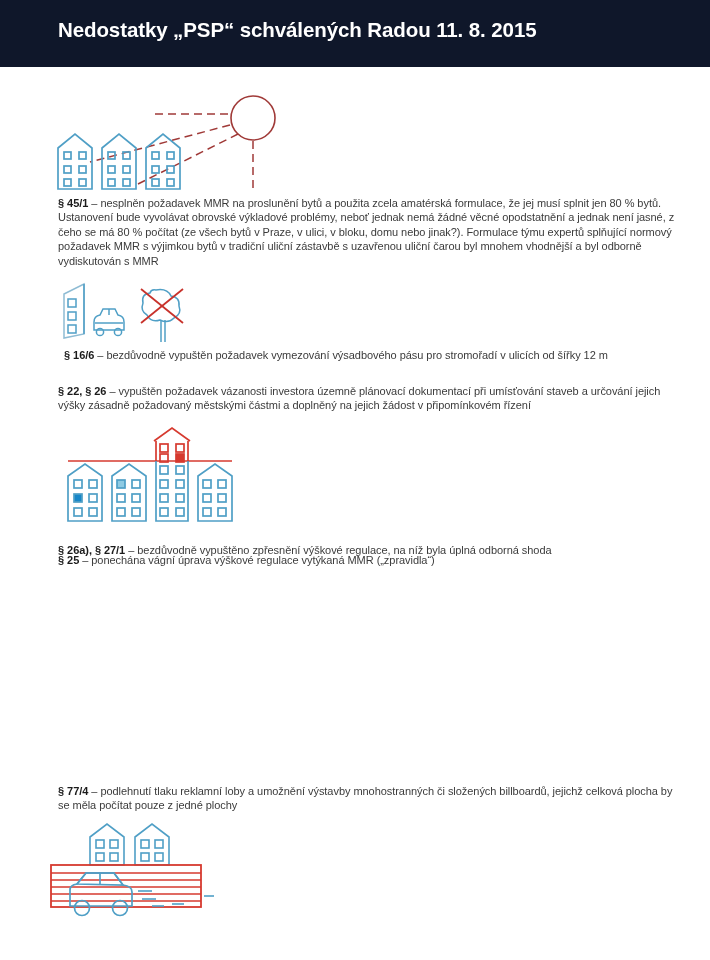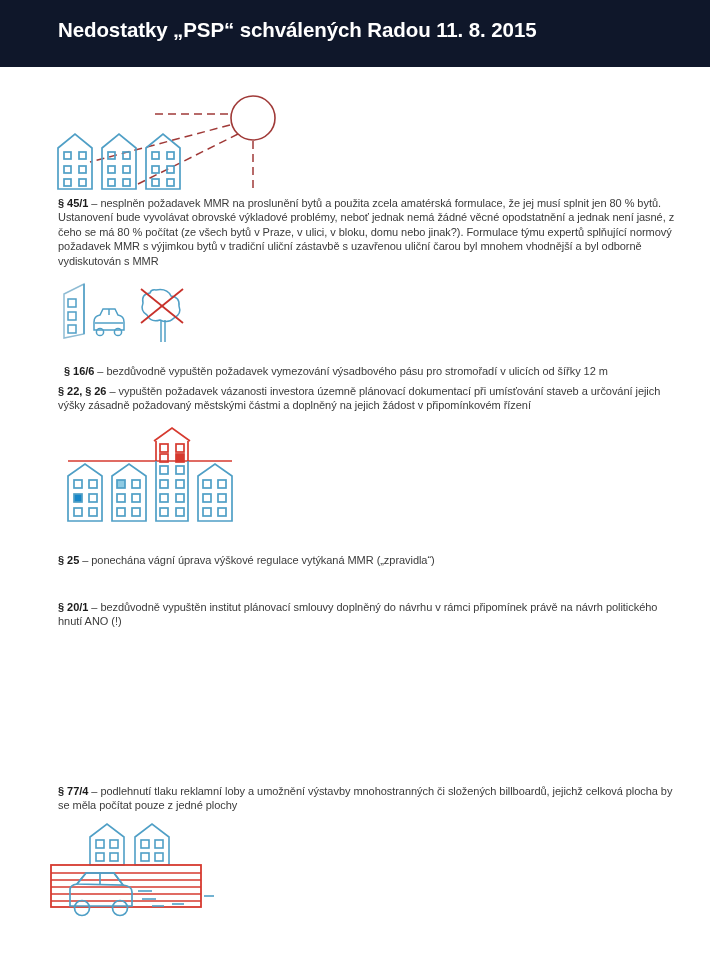--- a/index.html
+++ b/index.html
@@ -140,21 +140,21 @@
         <line x1="103" y1="38" x2="103" y2="60"></line>
       </g>
 
       <g stroke="#c8322b" stroke-width="1.8">
         <line x1="79" y1="7" x2="121" y2="41"></line>
         <line x1="121" y1="7" x2="79" y2="41"></line>
       </g>
     </svg>
   </div>
 
-  <div class="para" style="top:364px;padding-left:6px;">
+  <div class="para" style="top:348px;padding-left:6px;">
     <b>§ 16/6</b><span> – bezdůvodně vypuštěn požadavek vymezování výsadbového pásu pro stromořadí v ulicích od šířky 12 m</span>
   </div>
 
   <div class="para" style="top:384px;">
     <b>§ 22, § 26</b><span> – vypuštěn požadavek vázanosti investora územně plánovací dokumentací při umísťování staveb a určování jejich výšky zásadně požadovaný městskými částmi a doplněný na jejich žádost v připomínkovém řízení</span>
   </div>
 
   <div class="illus" style="left:46px; top:426px;">
     <svg width="240" height="96" viewBox="0 0 240 96">
 
@@ -206,24 +206,24 @@
         <rect x="157" y="82" width="8" height="8"></rect>
           <rect x="172" y="82" width="8" height="8"></rect>
       </g>
     </svg>
   </div>
 
   <div class="para" style="top:553px;">
     <b>§ 25</b><span> – ponechána vágní úprava výškové regulace vytýkaná MMR („zpravidla“)</span>
   </div>
 
-
-  <div class="para" style="top:600px;">
-    <b>§ 20/1</b><span> – bezdůvodně vypuštěn institut plánovací smlouvy doplněný do návrhu v rámci připomínek právě na návrh politického hnutí ANO (!)</span>
-  </div>
+  <div class="para" style="top:543px;">
+    <b>§ 26a), § 27/1</b><span> – bezdůvodně vypuštěno zpřesnění výškové regulace, na níž byla úplná odborná shoda</span>
+  </div>
+
 
 
 
   <div class="para" style="top:784px;">
     <b>§ 77/4</b><span> – podlehnutí tlaku reklamní loby a umožnění výstavby mnohostranných či složených billboardů, jejichž celková plocha by se měla počítat pouze z jedné plochy</span>
   </div>
 
   <div class="illus" style="left:46px; top:818px;">
     <svg width="215" height="100" viewBox="0 0 215 100">
 

